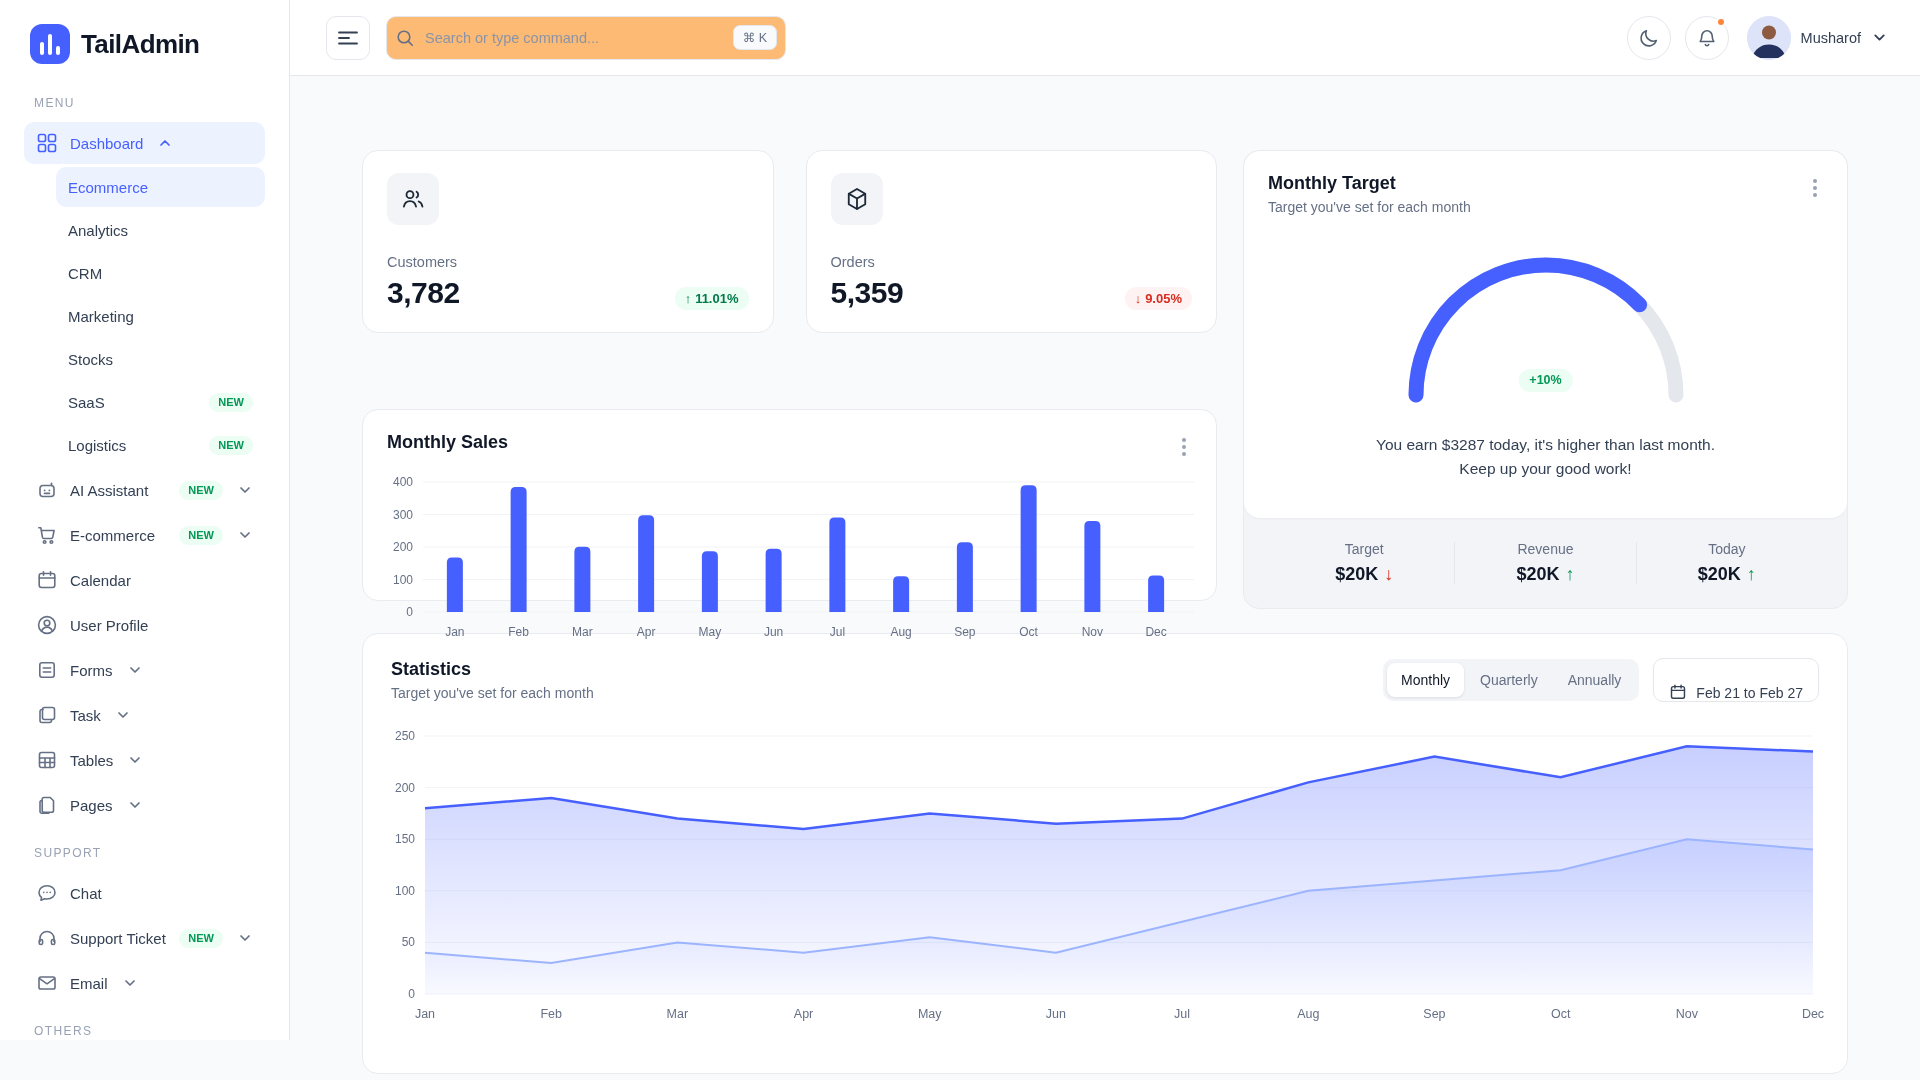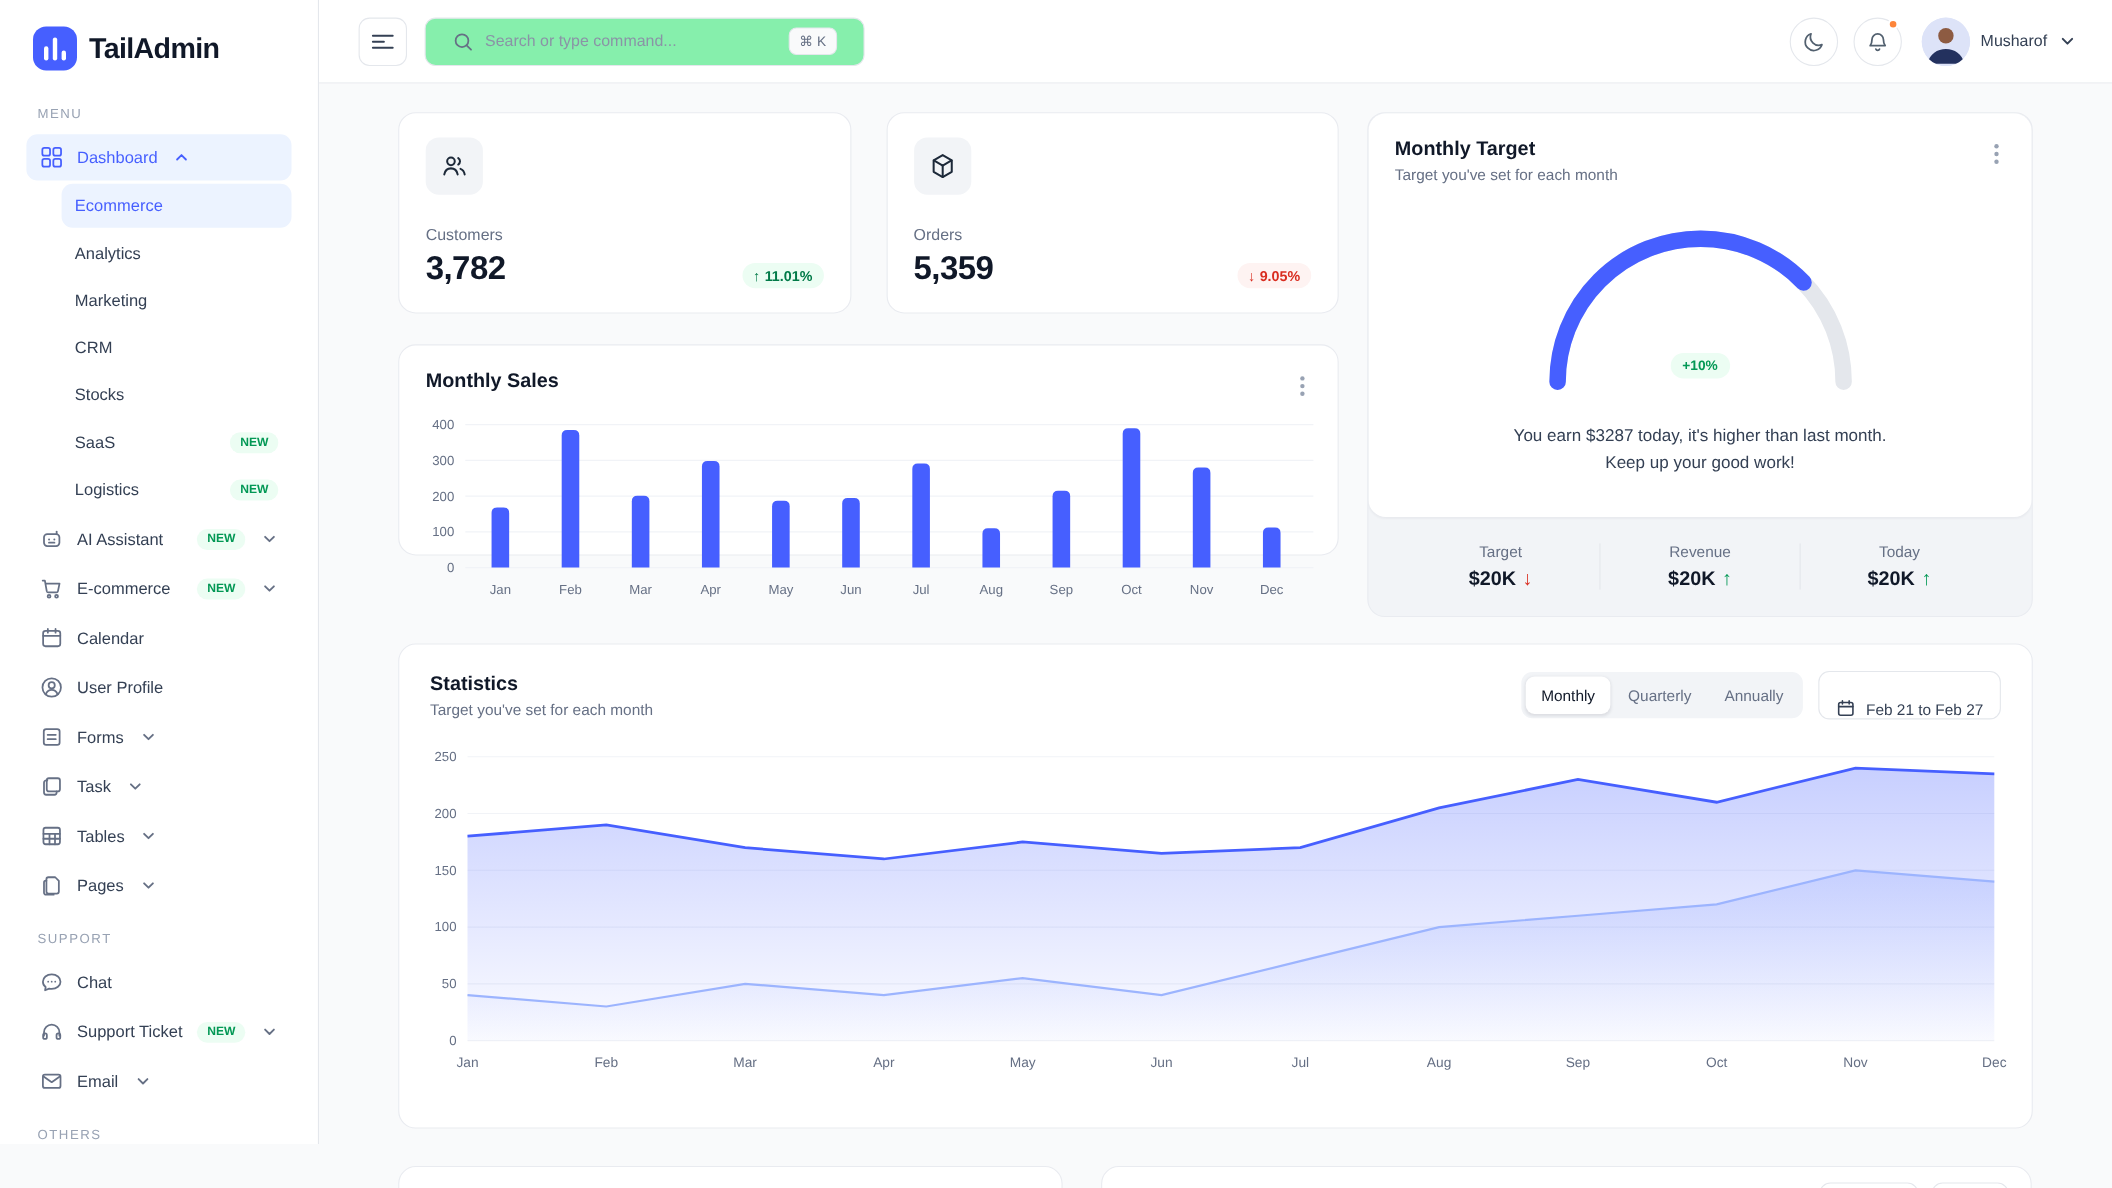--- a/index.html
+++ b/index.html
@@ -26,36 +26,36 @@
   .mla { margin-left:auto; }
   .badge-new { font-size:11px; font-weight:700; color:#039855; background:#ECFDF3; border-radius:999px; padding:4px 9px; line-height:1; }
   .submenu { padding-left:32px; margin-bottom:4px; }
   .sub-item { display:flex; align-items:center; height:40px; padding:0 12px; border-radius:10px; font-size:15px; font-weight:500; color:#344054; cursor:pointer; margin-bottom:3px; }
   .sub-item.active { background:#ECF3FF; color:#465FFF; }
 
   
   .main { flex:1; display:flex; flex-direction:column; height:1080px; overflow:hidden; }
   .header { height:76px; min-height:76px; background:#fff; border-bottom:1px solid #E4E7EC; display:flex; align-items:center; padding:0 32px 0 36px; }
   .burger-btn { width:44px; height:44px; border:1px solid #E4E7EC; border-radius:10px; background:#fff; display:flex; align-items:center; justify-content:center; color:#344054; cursor:pointer; }
-  .search-box { width:400px; height:44px; margin-left:16px; border:1px solid #E4E7EC; border-radius:10px; background:#86efac; display:flex; align-items:center; gap:10px; padding:0 24px; }
+  .search-box { width:400px; height:44px; margin-left:16px; border:1px solid #E4E7EC; border-radius:10px; background:#fdba74; display:flex; align-items:center; gap:10px; padding:0 8px; }
   .search-box .sicon { color:#667085; display:flex; }
   .search-box input { flex:1; border:0; outline:0; background:transparent; font:inherit; font-size:14.5px; color:#344054; }
   .search-box input::placeholder { color:#8A94A6; }
   .kbd { border:1px solid #E4E7EC; background:#F9FAFB; border-radius:7px; padding:4px 9px; font-size:12.5px; color:#667085; white-space:nowrap; }
   .header-right { margin-left:auto; display:flex; align-items:flex-end; gap:14px; }
   .icon-btn { width:44px; height:44px; border-radius:50%; border:1px solid #E4E7EC; background:#fff; color:#52606F; display:flex; align-items:center; justify-content:center; position:relative; cursor:pointer; }
   .notif-dot { position:absolute; top:0; right:2px; width:10px; height:10px; border-radius:50%; background:#FD853A; border:2px solid #fff; }
   .user-chip { display:flex; align-items:center; gap:10px; cursor:pointer; margin-left:4px; }
   .avatar { width:44px; height:44px; border-radius:50%; overflow:hidden; background:#DDE3F8; }
   .user-name { font-size:14.5px; font-weight:500; color:#344054; }
   .user-chip .chev { color:#344054; display:flex; }
 
   
   .content { flex:1; overflow:hidden; background:#F9FAFB; padding:26px 72px 0; }
-  .card { background:#fff; border:1px solid #E9EBF0; border-radius:16px; }
+  .card { background:#fff; border:1px solid #E9EBF0; border-radius:16px;margin-top:48px; }
   .row1 { display:grid; grid-template-columns:855px 605px; gap:26px; }
   .left-col { display:flex; flex-direction:column; gap:28px; }
   .metric-row { display:grid; grid-template-columns:1fr 1fr; gap:32px; }
   .metric-card { height:183px; padding:22px 24px; display:flex; flex-direction:column; }
   .metric-icon { width:52px; height:52px; border-radius:12px; background:#F2F4F7; color:#1D2939; display:flex; align-items:center; justify-content:center; }
   .metric-bottom { margin-top:auto; display:flex; align-items:flex-end; }
   .metric-label { font-size:14.5px; color:#667085; margin-bottom:6px; }
   .metric-value { font-size:30px; font-weight:800; color:#101828; letter-spacing:-0.5px; }
   .pill { display:inline-flex; align-items:center; gap:4px; padding:5px 10px; border-radius:999px; font-size:13px; font-weight:600; line-height:1; }
   .pill.up { background:#ECFDF3; color:#027A48; }
@@ -132,24 +132,24 @@
   </div>
 
   <div class="submenu">
     <div class="sub-item active">
         <span>Ecommerce</span>
       </div>
     <div class="sub-item">
         <span>Analytics</span>
       </div>
     <div class="sub-item">
+        <span>CRM</span>
+      </div>
+    <div class="sub-item">
         <span>Marketing</span>
-      </div>
-    <div class="sub-item">
-        <span>CRM</span>
       </div>
     <div class="sub-item">
         <span>Stocks</span>
       </div>
     <div class="sub-item">
         <span>SaaS</span>
         <span class="badge-new mla">NEW</span>
       </div>
     <div class="sub-item">
         <span>Logistics</span>

